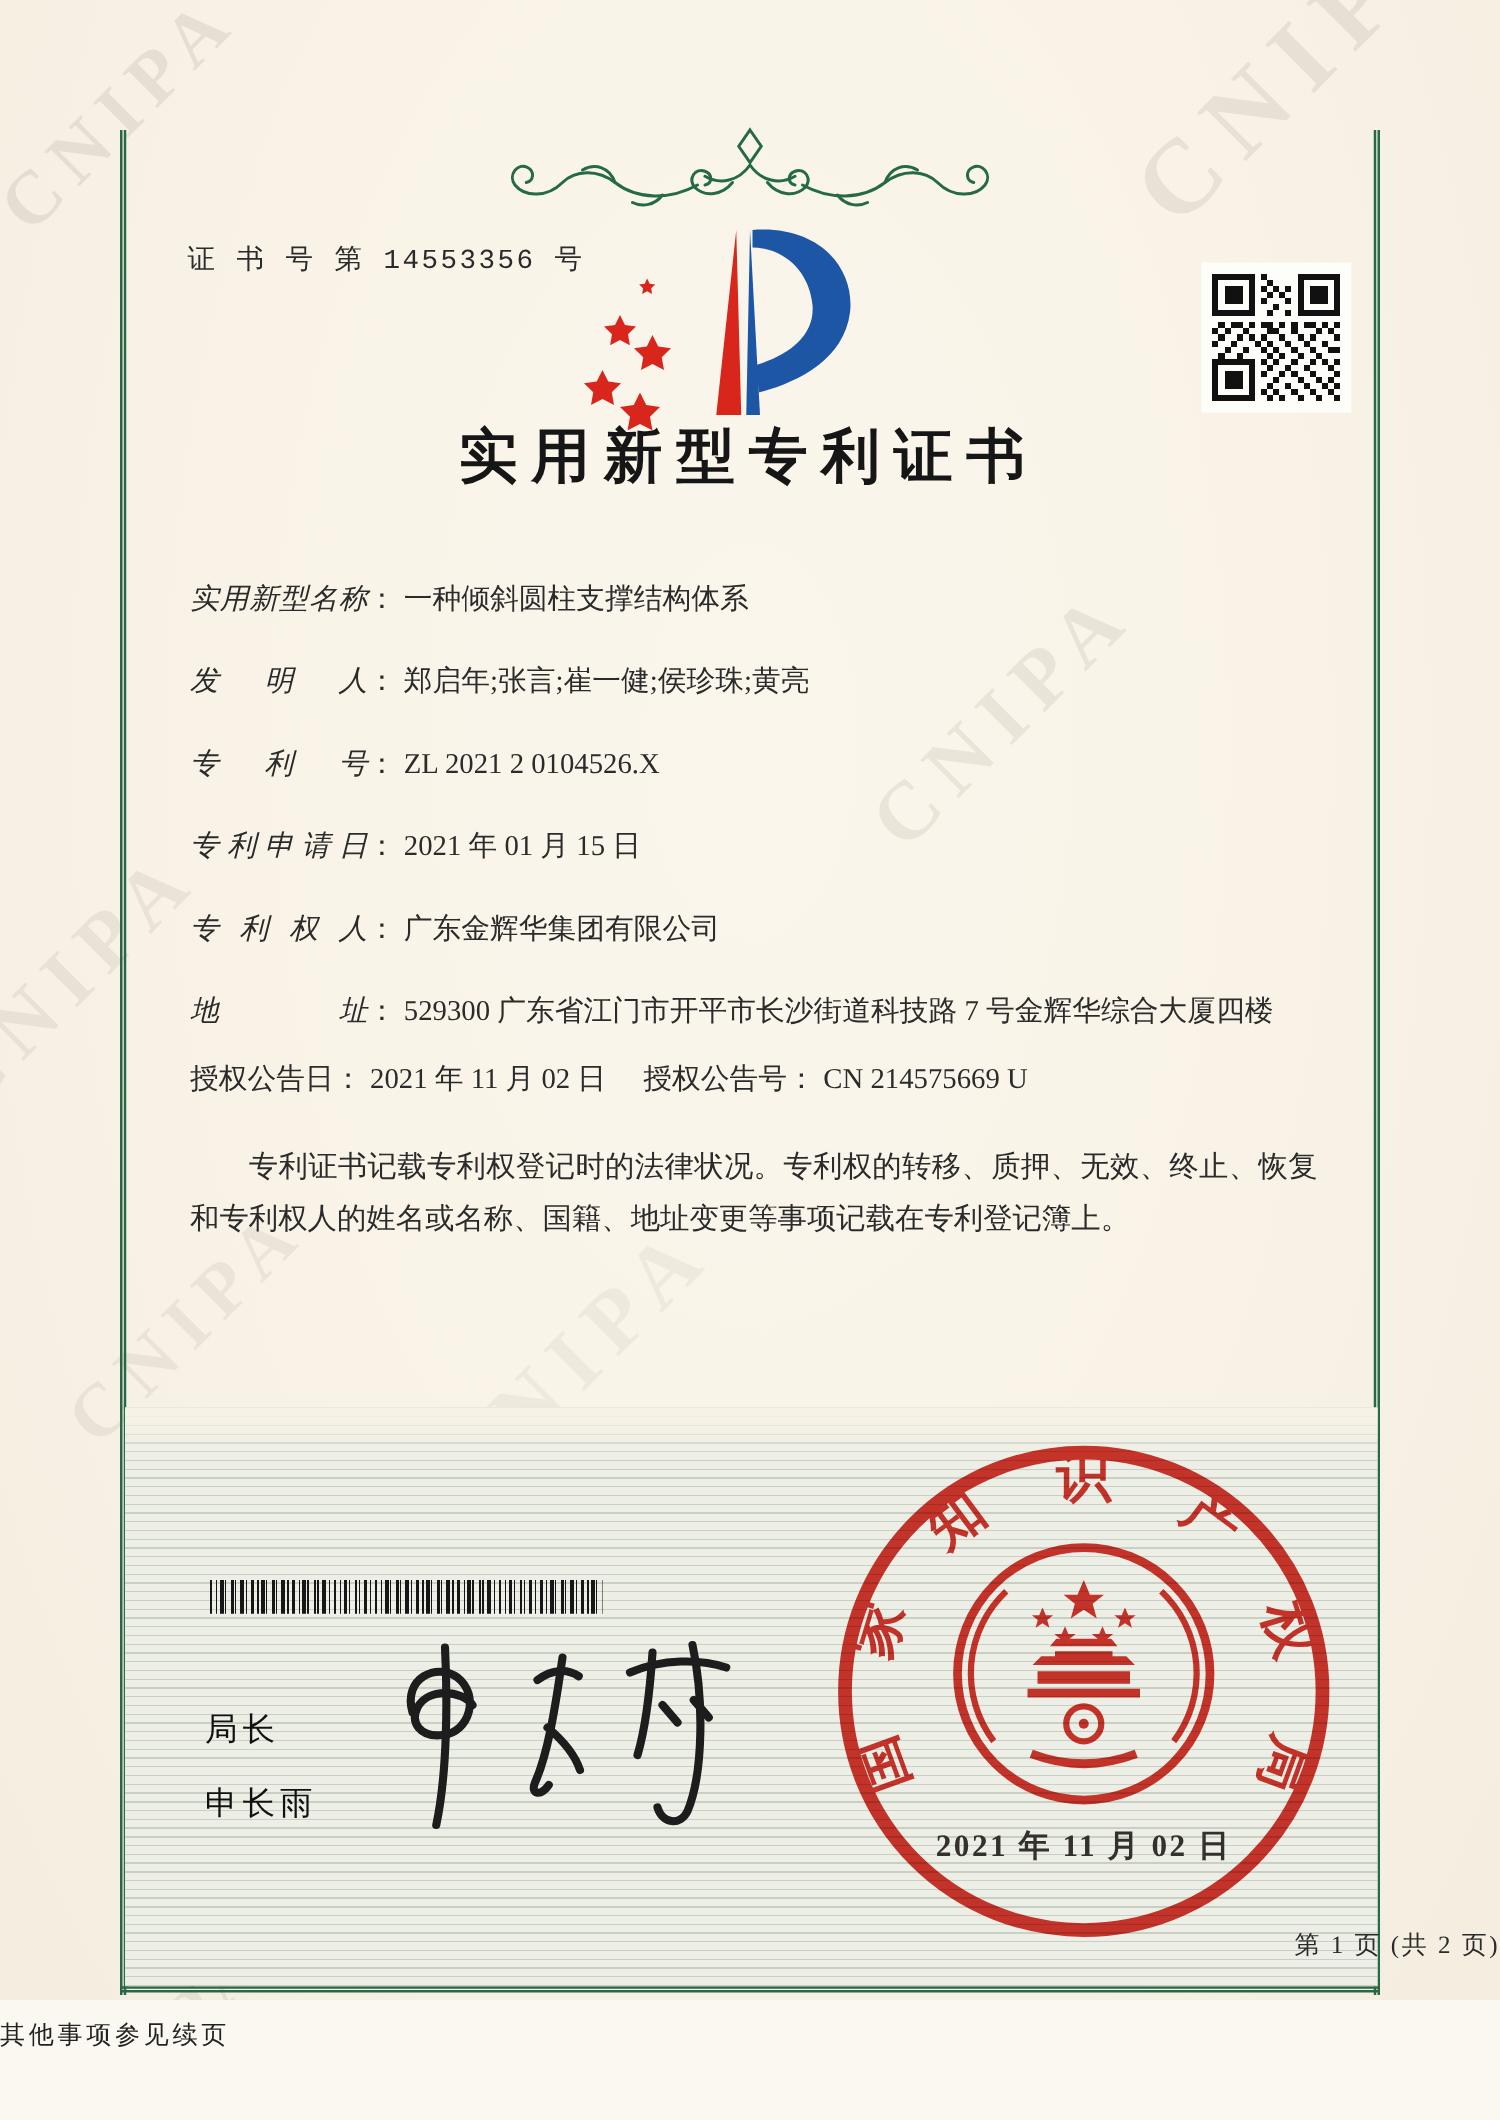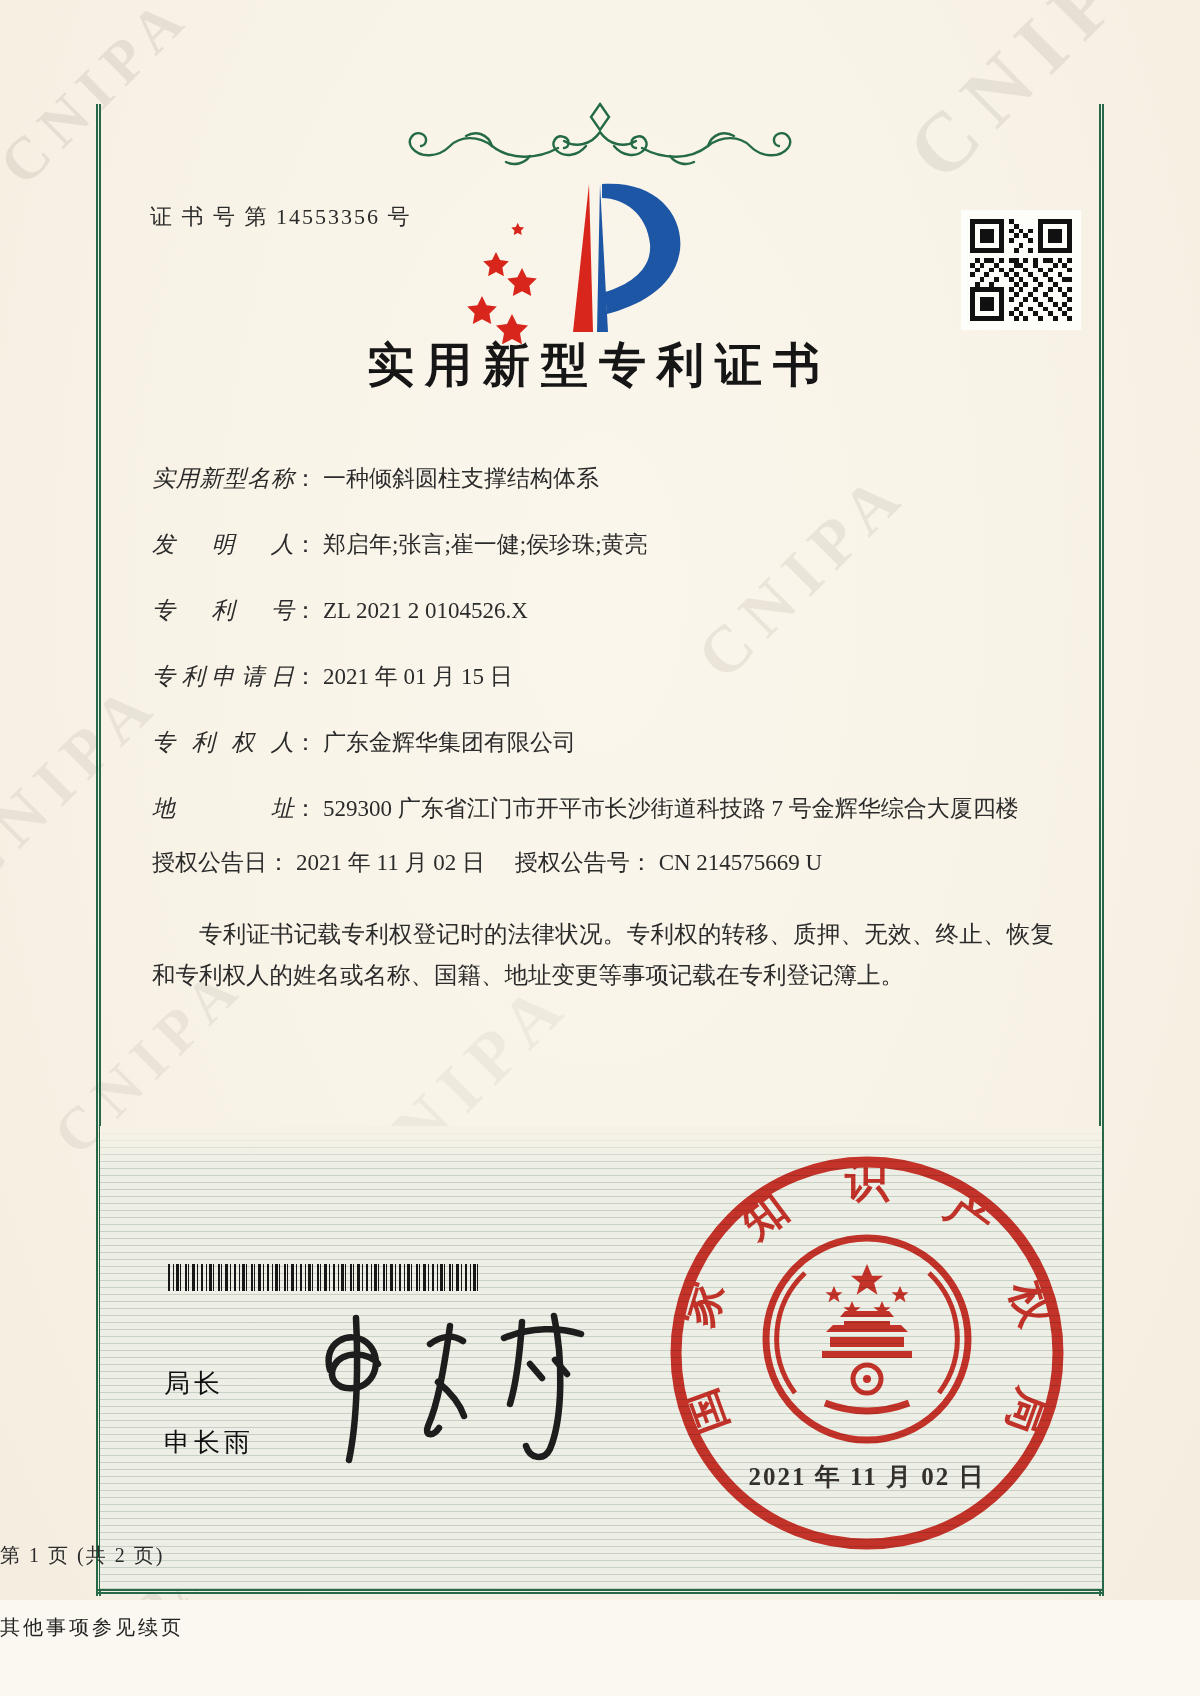--- a/index.html
+++ b/index.html
@@ -23,21 +23,21 @@
   .wm{position:absolute;color:#8d867a;letter-spacing:.18em;font-weight:bold;
       transform:rotate(-45deg);transform-origin:left top;white-space:nowrap;pointer-events:none;}
   .wm1{left:-14px;top:150px;font-size:60px;opacity:.16;}
   .wm2{left:888px;top:130px;font-size:84px;opacity:.15;}
   .wm3{left:682px;top:640px;font-size:66px;opacity:.14;}
   .wm4{left:-66px;top:850px;font-size:66px;opacity:.13;}
   .wm5{left:40px;top:1120px;font-size:60px;opacity:.12;}
   .wm6{left:332px;top:1160px;font-size:70px;opacity:.09;}
   .wm7{left:34px;top:1688px;font-size:52px;opacity:.15;}
   
-  .cert-no{position:absolute;left:150px;top:202px;font-size:22px;letter-spacing:2px;}
+  .cert-no{position:absolute;left:150px;top:192px;font-size:22px;letter-spacing:2px;font-family:Liberation Mono, monospace;}
   .logo{position:absolute;left:452px;top:172px;}
   .qr{position:absolute;left:961px;top:210px;width:120px;height:120px;background:#fdfdfa;padding:4px;box-sizing:border-box;}
   .title{position:absolute;left:0;right:2px;top:334px;text-align:center;
          font-size:47px;font-weight:bold;letter-spacing:11px;color:#161616;}
   
   .fields{position:absolute;left:152px;right:148px;top:462px;font-size:23px;line-height:33px;}
   .row{margin-bottom:33px;white-space:nowrap;}
   .row-addr{margin-bottom:21px;}
   .lbl{display:inline-block;width:142px;text-align:justify;text-align-last:justify;vertical-align:top;font-style:italic;}
   .lbl-plain{display:inline-block;vertical-align:top;}
@@ -63,21 +63,21 @@
        #161616 17px 19px, rgba(0,0,0,0) 19px 20px,
        #161616 20px 21px, rgba(0,0,0,0) 21px 24px,
        #161616 24px 27px, rgba(0,0,0,0) 27px 29px,
        #161616 29px 30px, rgba(0,0,0,0) 30px 33px);}
   .director{position:absolute;left:164px;top:1366px;font-size:26px;letter-spacing:4px;color:#111;}
   .director div+div{margin-top:24px;}
   .signature{position:absolute;left:292px;top:1308px;}
   .seal{position:absolute;left:664px;top:1150px;width:406px;height:406px;mix-blend-mode:multiply;opacity:.92;}
   .seal-date{position:absolute;left:664px;top:1460px;width:406px;text-align:center;
      font-size:25px;color:#34302c;letter-spacing:2px;font-weight:bold;}
-  .page-num{position:absolute;left:0;right:0;top:1542px;text-align:left;font-size:20px;letter-spacing:2px;}
+  .page-num{position:absolute;left:0;right:0;top:1542px;text-align:right;font-size:20px;letter-spacing:2px;}
   .bottom-strip{position:absolute;left:0;right:0;top:1600px;height:96px;background:#fbf8f1;}
   .footer-note{position:absolute;left:0;right:0;top:1614px;font-size:20px;letter-spacing:3px;color:#222;}
 </style>
 </head>
 <body>
 
 <div class="page">
 
   <span class="wm wm1">CNIPA</span>
   <span class="wm wm2">CNIPA</span>

